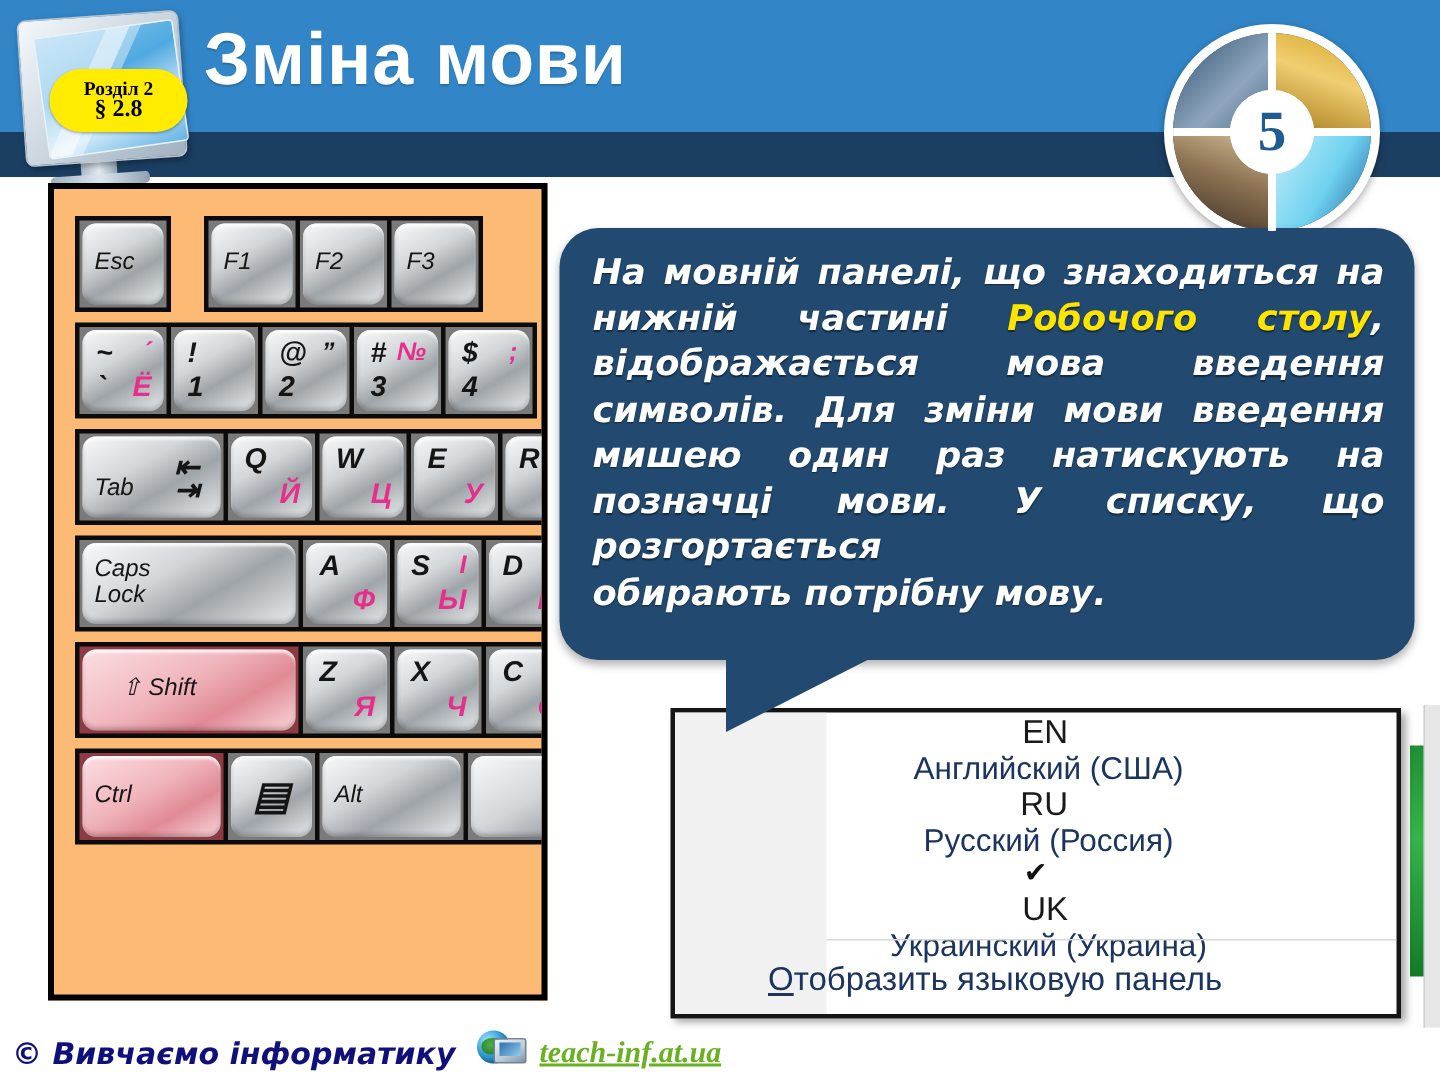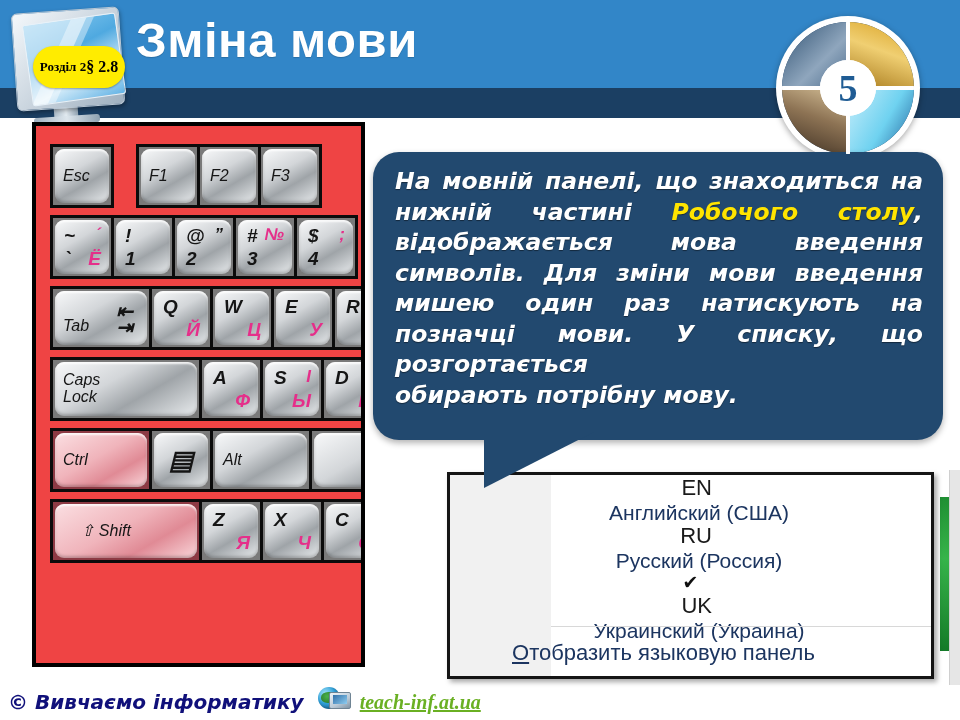--- a/index.html
+++ b/index.html
@@ -65,21 +65,21 @@
     transform: rotate(-4deg);
   }
   .mon-base {
     position:absolute; left:26px; top:108px; width:66px; height:8px;
     background:linear-gradient(90deg,#9fb0bf,#dde6ed,#8fa2b1);
     border-radius:3px; transform: rotate(-4deg);
   }
   .badge {
     position:absolute; left:25px; top:38px; width:92px; height:42px;
     background:#ffec00; border-radius:21px;
-    display:flex; flex-direction:row; align-items:center; justify-content:center;
+    display:flex; flex-direction:column; align-items:center; justify-content:center;
     box-shadow: 0 1px 2px rgba(0,0,0,.3);
     z-index:4;
   }
   .badge span {
     font-family:"Liberation Serif", serif;
     font-weight:bold; color:#000; line-height:1.05;
   }
   .badge .b1 { font-size:13px; }
   .badge .b2 { font-size:16px; }
 
@@ -115,21 +115,21 @@
     box-shadow: inset 0 0 0 2px #ffffff;
   }
   .circ-center span {
     font-size:38px; font-weight:bold; color:#1f5c94;
     font-family:"Liberation Serif", serif; line-height:1;
   }
 
   
   .kb-frame {
     position:absolute; left:32px; top:122px; width:333px; height:545px;
-    background:#ef4444; border:4px solid #000000;
+    background:#fdba74; border:4px solid #000000;
     overflow:hidden;
   }
   .kb-inner { position:absolute; left:14px; top:18px; width:420px; }
   .kb-row { display:flex; margin-bottom:7px; }
   .kb-group {
     display:flex; background:#0b0b0b; padding:3px; gap:3px;
     margin-right:22px;
   }
   .key {
     position:relative;
@@ -460,65 +460,65 @@
                 <span class="lat">D</span>
                 <span class="cyr">В</span>
               </div>
             </div>
 
         </div>
       </div>
 
       <div class="kb-row">
         <div class="kb-group">
+          <div class="key xwide pink">
+            <div class="cap">
+                <span class="lbl" style="left:26px;">⇧ Shift</span>
+              </div>
+          </div>
+          <div class="key">
+              <div class="cap">
+                <span class="lat">Z</span>
+                <span class="cyr">Я</span>
+              </div>
+            </div>
+          <div class="key">
+              <div class="cap">
+                <span class="lat">X</span>
+                <span class="cyr">Ч</span>
+              </div>
+            </div>
+          <div class="key">
+              <div class="cap">
+                <span class="lat">C</span>
+                <span class="cyr">С</span>
+              </div>
+            </div>
+        </div>
+      </div>
+
+      <div class="kb-row">
+        <div class="kb-group">
           <div class="key wide pink">
             <div class="cap">
                 <span class="lbl">Ctrl</span>
               </div>
           </div>
           <div class="key">
             <div class="cap">
               <span class="sym-sm" style="left:50%;top:50%;transform:translate(-50%,-50%);font-size:26px;">▤</span>
             </div>
           </div>
           <div class="key wide">
               <div class="cap">
                 <span class="lbl">Alt</span>
               </div>
             </div>
           <div class="key xwide">
               <div class="cap"></div>
-            </div>
-        </div>
-      </div>
-
-      <div class="kb-row">
-        <div class="kb-group">
-          <div class="key xwide pink">
-            <div class="cap">
-                <span class="lbl" style="left:26px;">⇧ Shift</span>
-              </div>
-          </div>
-          <div class="key">
-              <div class="cap">
-                <span class="lat">Z</span>
-                <span class="cyr">Я</span>
-              </div>
-            </div>
-          <div class="key">
-              <div class="cap">
-                <span class="lat">X</span>
-                <span class="cyr">Ч</span>
-              </div>
-            </div>
-          <div class="key">
-              <div class="cap">
-                <span class="lat">C</span>
-                <span class="cyr">С</span>
-              </div>
             </div>
         </div>
       </div>
 
     </div>
   </div>
 
   <div class="bubble-tail"></div>
   <div class="bubble">
     <div class="bubble-text">

